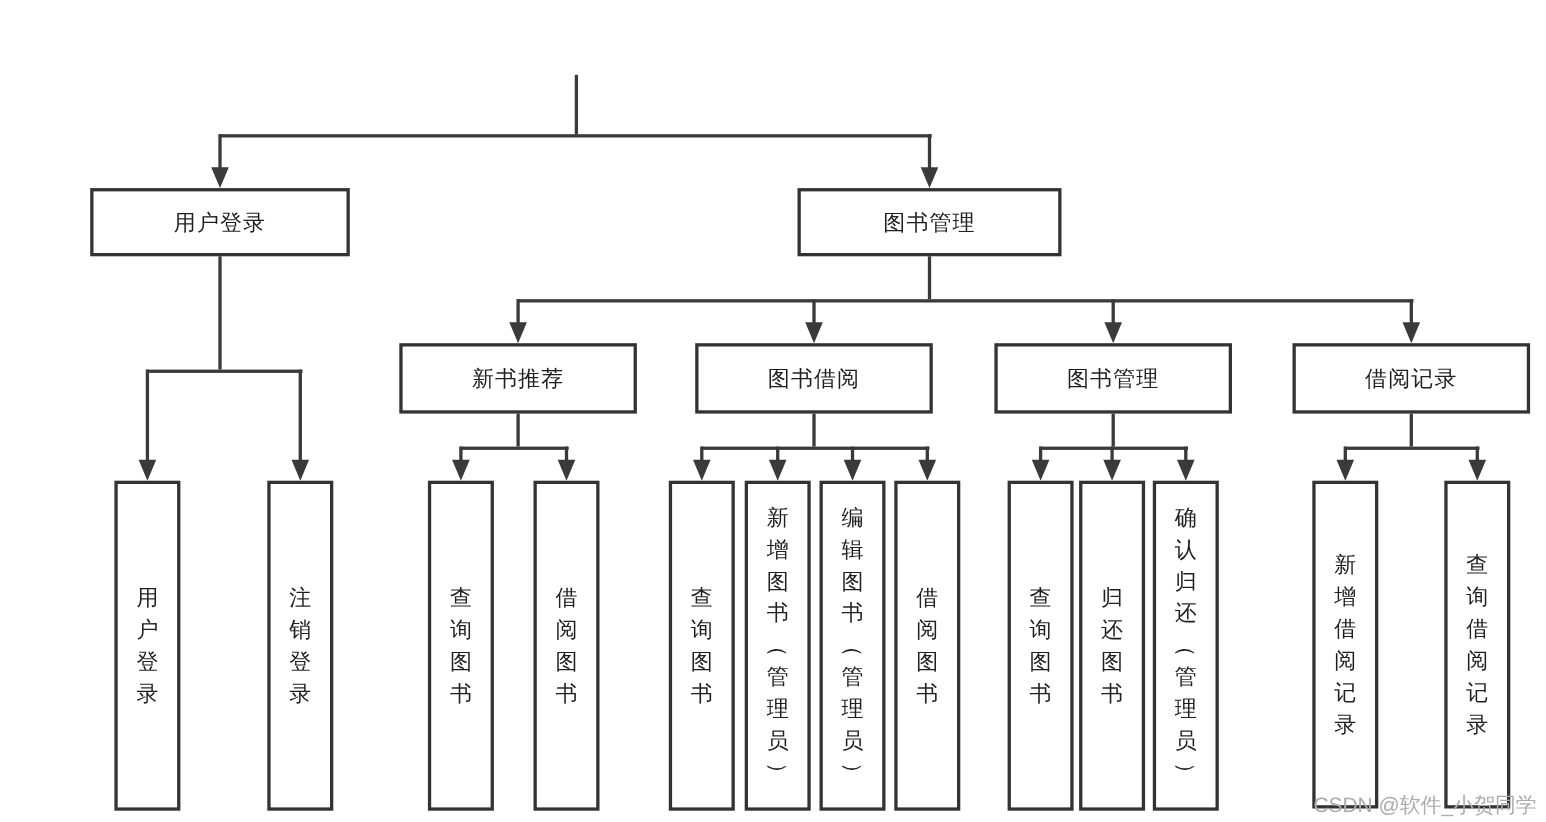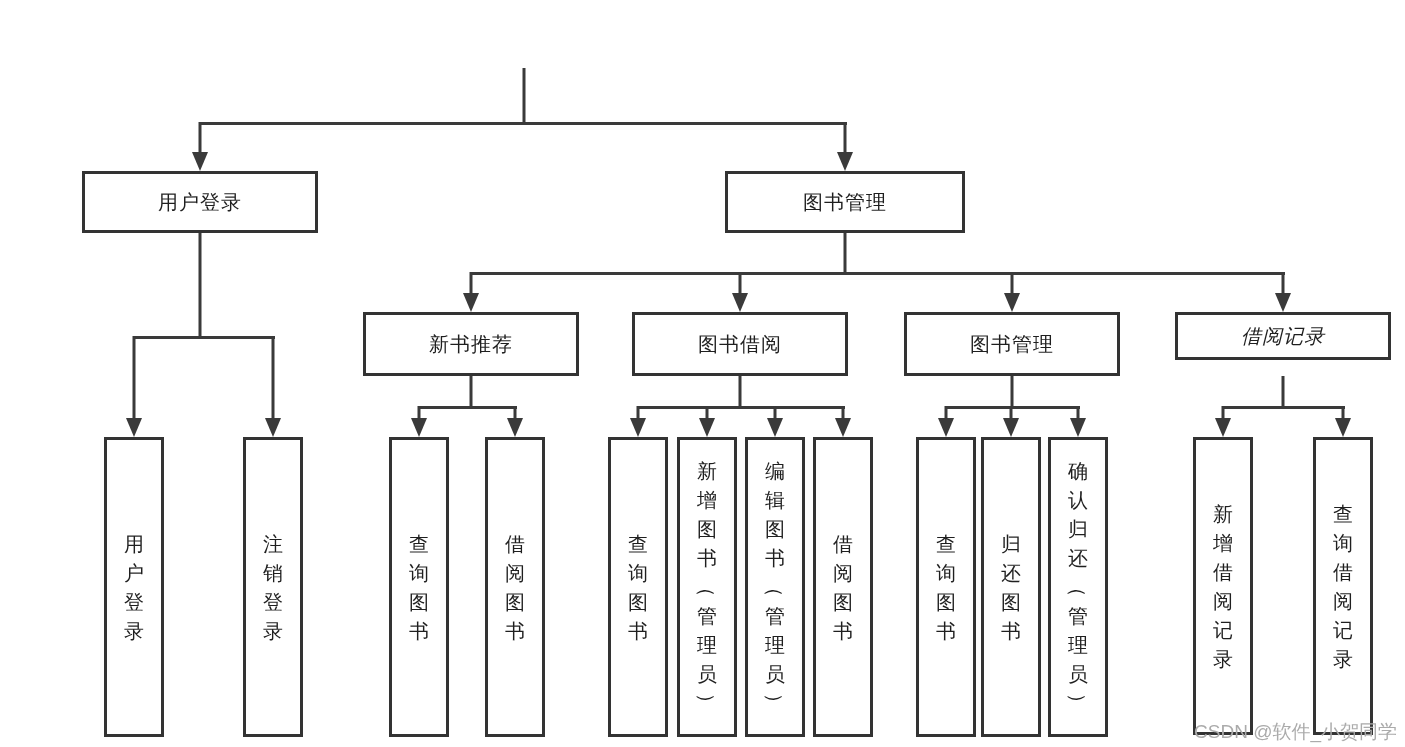--- a/index.html
+++ b/index.html
@@ -108,21 +108,21 @@
 
   <div class="box h-box" style="left:363px; top:312px; width:216px; height:64px;">
     <span>新书推荐</span>
   </div>
   <div class="box h-box" style="left:632px; top:312px; width:216px; height:64px;">
     <span>图书借阅</span>
   </div>
   <div class="box h-box" style="left:904px; top:312px; width:216px; height:64px;">
     <span>图书管理</span>
   </div>
-  <div class="box h-box" style="left:1175px; top:312px; width:216px; height:48px;font-style:italic;">
+  <div class="box h-box" style="left:1175px; top:312px; width:216px; height:64px;">
     <span>借阅记录</span>
   </div>
 
   <div class="vline" style="left:471px; top:376px; height:30px;"></div>
   <div class="hline" style="left:418px; top:406px; width:99px;"></div>
   <div class="vline" style="left:419px; top:406px; height:18px;"></div>
   <div class="arrowhead" style="left:419px; top:418px;"></div>
   <div class="vline" style="left:515px; top:406px; height:18px;"></div>
   <div class="arrowhead" style="left:515px; top:418px;"></div>
 

